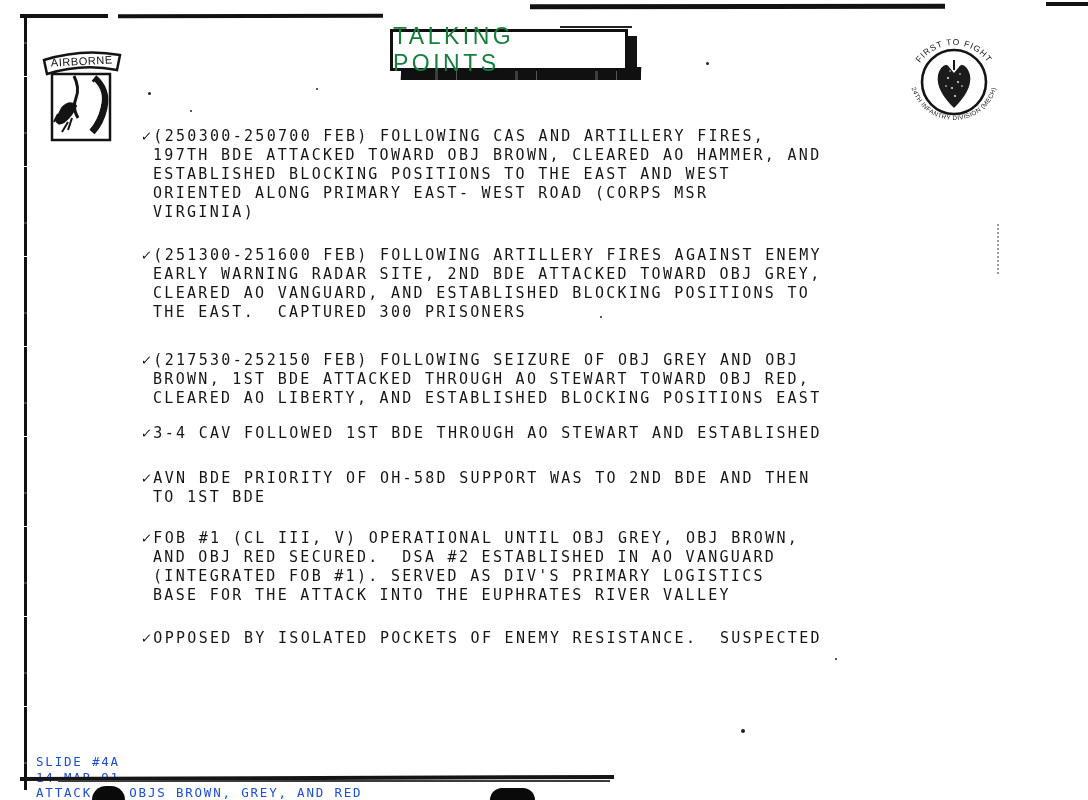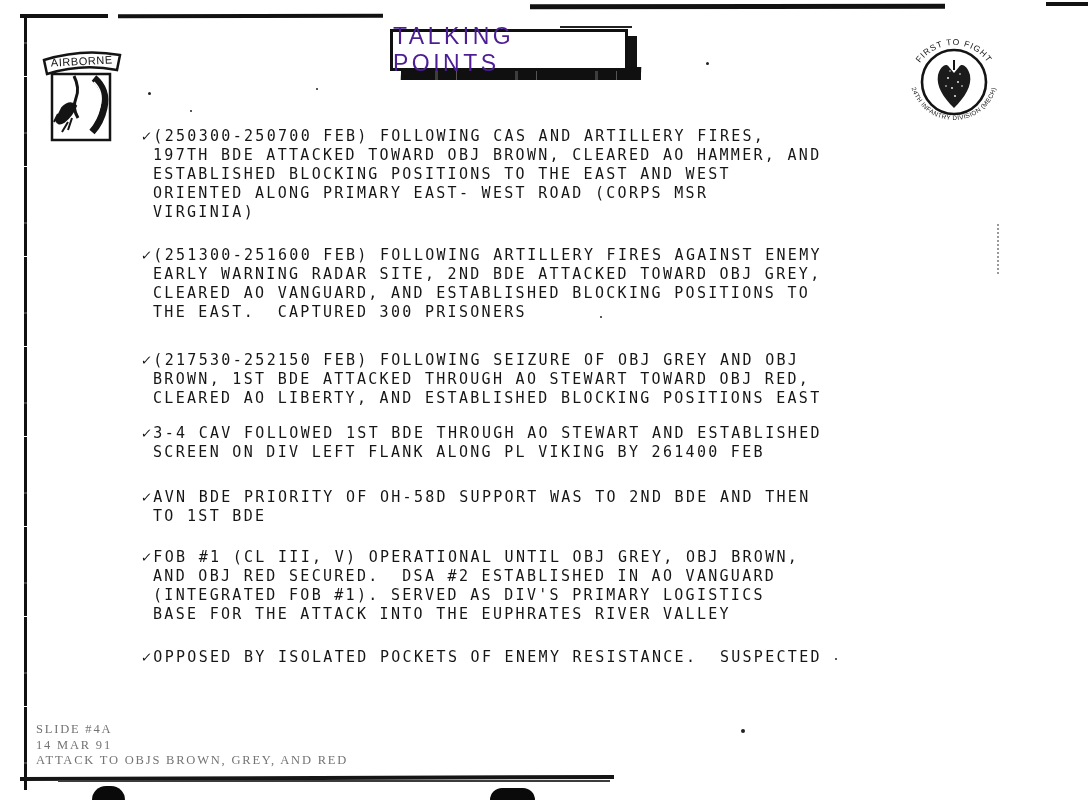--- a/index.html
+++ b/index.html
@@ -14,21 +14,21 @@
     background:repeating-linear-gradient(180deg,#111 0 26px,#444 26px 28px,#111 28px 60px,#fff 60px 61px,#111 61px 90px);}
   .dotted-artifact{position:absolute;left:997px;top:224px;height:50px;width:0;
     border-left:2px dotted #9a9a9a;}
   .speck{position:absolute;background:#222;border-radius:50%;}
   
   .title-box{
     position:absolute;left:390px;top:29px;width:232px;height:36px;
     border:3px solid #101010;background:#fff;
     display:flex;align-items:center;justify-content:center;
     font-family:"Liberation Sans","DejaVu Sans",sans-serif;
-    font-size:23px;letter-spacing:3.5px;color:#4c1d95;z-index:3;
+    font-size:23px;letter-spacing:3.5px;color:#15803d;z-index:3;
   }
   .title-shadow{
     position:absolute;left:401px;top:67px;width:240px;height:13px;z-index:2;
     background:#101010;transform:skewX(-1.5deg);
     background-image:repeating-linear-gradient(90deg,#101010 0 34px,#3d3d3d 34px 37px,#101010 37px 55px,#555 55px 56px,#101010 56px 80px);
   }
   .title-shadow-right{position:absolute;left:624px;top:36px;width:13px;height:34px;background:#121212;z-index:1;}
   .title-topdash{position:absolute;left:560px;top:26px;width:72px;height:2px;background:#222;}
   
   .patch{position:absolute;left:38px;top:42px;}
@@ -39,21 +39,21 @@
   .line .check{display:inline-block;transform:skewX(-8deg);}
   .line.cont{padding-left:11px;}
   .bullet:nth-of-type(1){margin-top:7px;}
   .bullet:nth-of-type(2){margin-top:24px;}
   .bullet:nth-of-type(3){margin-top:29px;}
   .bullet:nth-of-type(4){margin-top:16px;}
   .bullet:nth-of-type(5){margin-top:26px;}
   .bullet:nth-of-type(6){margin-top:22px;}
   .bullet:nth-of-type(7){margin-top:24px;}
   
-  .footer{position:absolute;left:36px;top:722px;font-size:12.5px;letter-spacing:1.8px;line-height:15.5px;color:#737373;font-family:Liberation Serif, serif;}
+  .footer{position:absolute;left:36px;top:754px;font-size:12.5px;letter-spacing:1.8px;line-height:15.5px;color:#1d4ed8;}
   .bottom-line-1{position:absolute;left:20px;top:776px;width:594px;height:4px;background:#151515;transform:rotate(-0.2deg);}
   .bottom-line-2{position:absolute;left:58px;top:780px;width:552px;height:2px;background:#3c3c3c;}
   .punch{position:absolute;background:#0a0a0a;}
   .punch.left{left:92px;top:786px;width:33px;height:14px;border-radius:17px 17px 0 0;}
   .punch.right{left:490px;top:788px;width:45px;height:12px;border-radius:23px 23px 0 0;}
 </style>
 </head>
 <body>
 
 <div class="hline" style="left:20px;top:14px;width:88px;height:4px;"></div>
@@ -131,21 +131,20 @@
       <div class="line cont">CLEARED AO VANGUARD, AND ESTABLISHED BLOCKING POSITIONS TO</div>
       <div class="line cont">THE EAST.  CAPTURED 300 PRISONERS</div>
     </div>
     <div class="bullet">
       <div class="line"><span class="check">✓</span><span>(217530-252150 FEB) FOLLOWING SEIZURE OF OBJ GREY AND OBJ</span></div>
       <div class="line cont">BROWN, 1ST BDE ATTACKED THROUGH AO STEWART TOWARD OBJ RED,</div>
       <div class="line cont">CLEARED AO LIBERTY, AND ESTABLISHED BLOCKING POSITIONS EAST</div>
     </div>
     <div class="bullet">
       <div class="line"><span class="check">✓</span><span>3-4 CAV FOLLOWED 1ST BDE THROUGH AO STEWART AND ESTABLISHED</span></div>
-      <div class="line cont">SCREEN ON DIV LEFT FLANK ALONG PL VIKING BY 261400 FEB</div>
     </div>
     <div class="bullet">
       <div class="line"><span class="check">✓</span><span>AVN BDE PRIORITY OF OH-58D SUPPORT WAS TO 2ND BDE AND THEN</span></div>
       <div class="line cont">TO 1ST BDE</div>
     </div>
     <div class="bullet">
       <div class="line"><span class="check">✓</span><span>FOB #1 (CL III, V) OPERATIONAL UNTIL OBJ GREY, OBJ BROWN,</span></div>
       <div class="line cont">AND OBJ RED SECURED.  DSA #2 ESTABLISHED IN AO VANGUARD</div>
       <div class="line cont">(INTEGRATED FOB #1). SERVED AS DIV'S PRIMARY LOGISTICS</div>
       <div class="line cont">BASE FOR THE ATTACK INTO THE EUPHRATES RIVER VALLEY</div>

